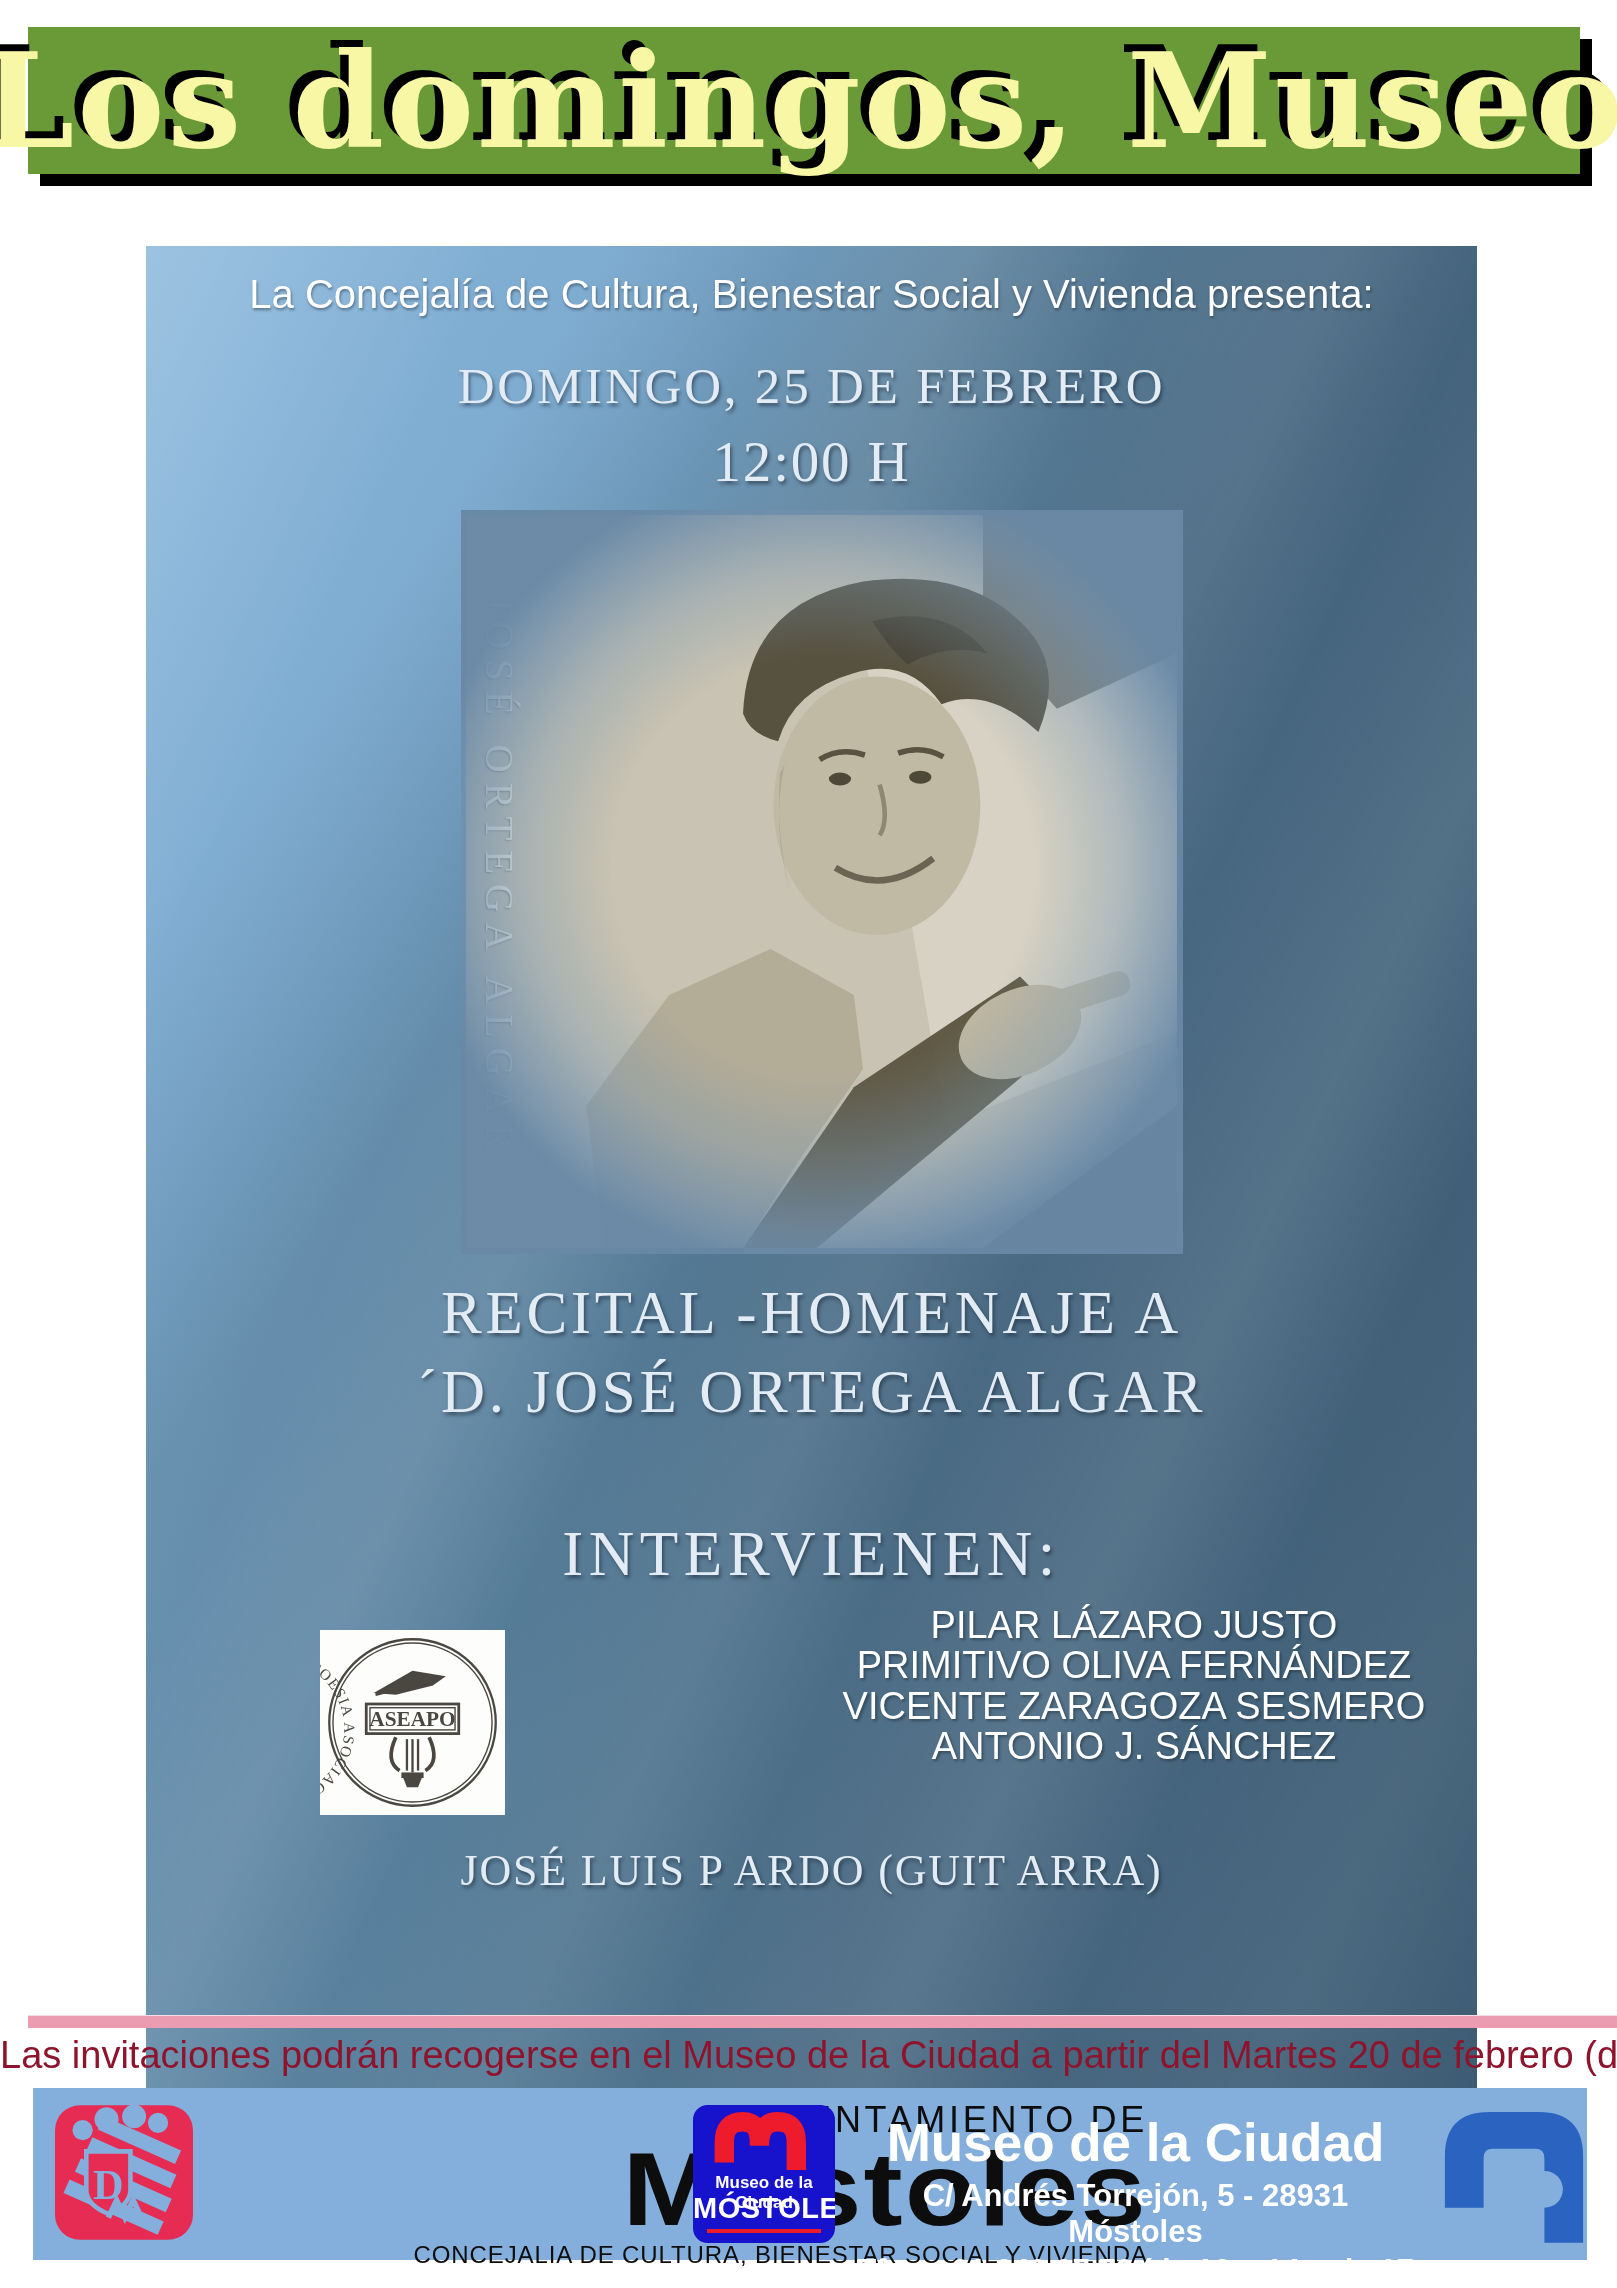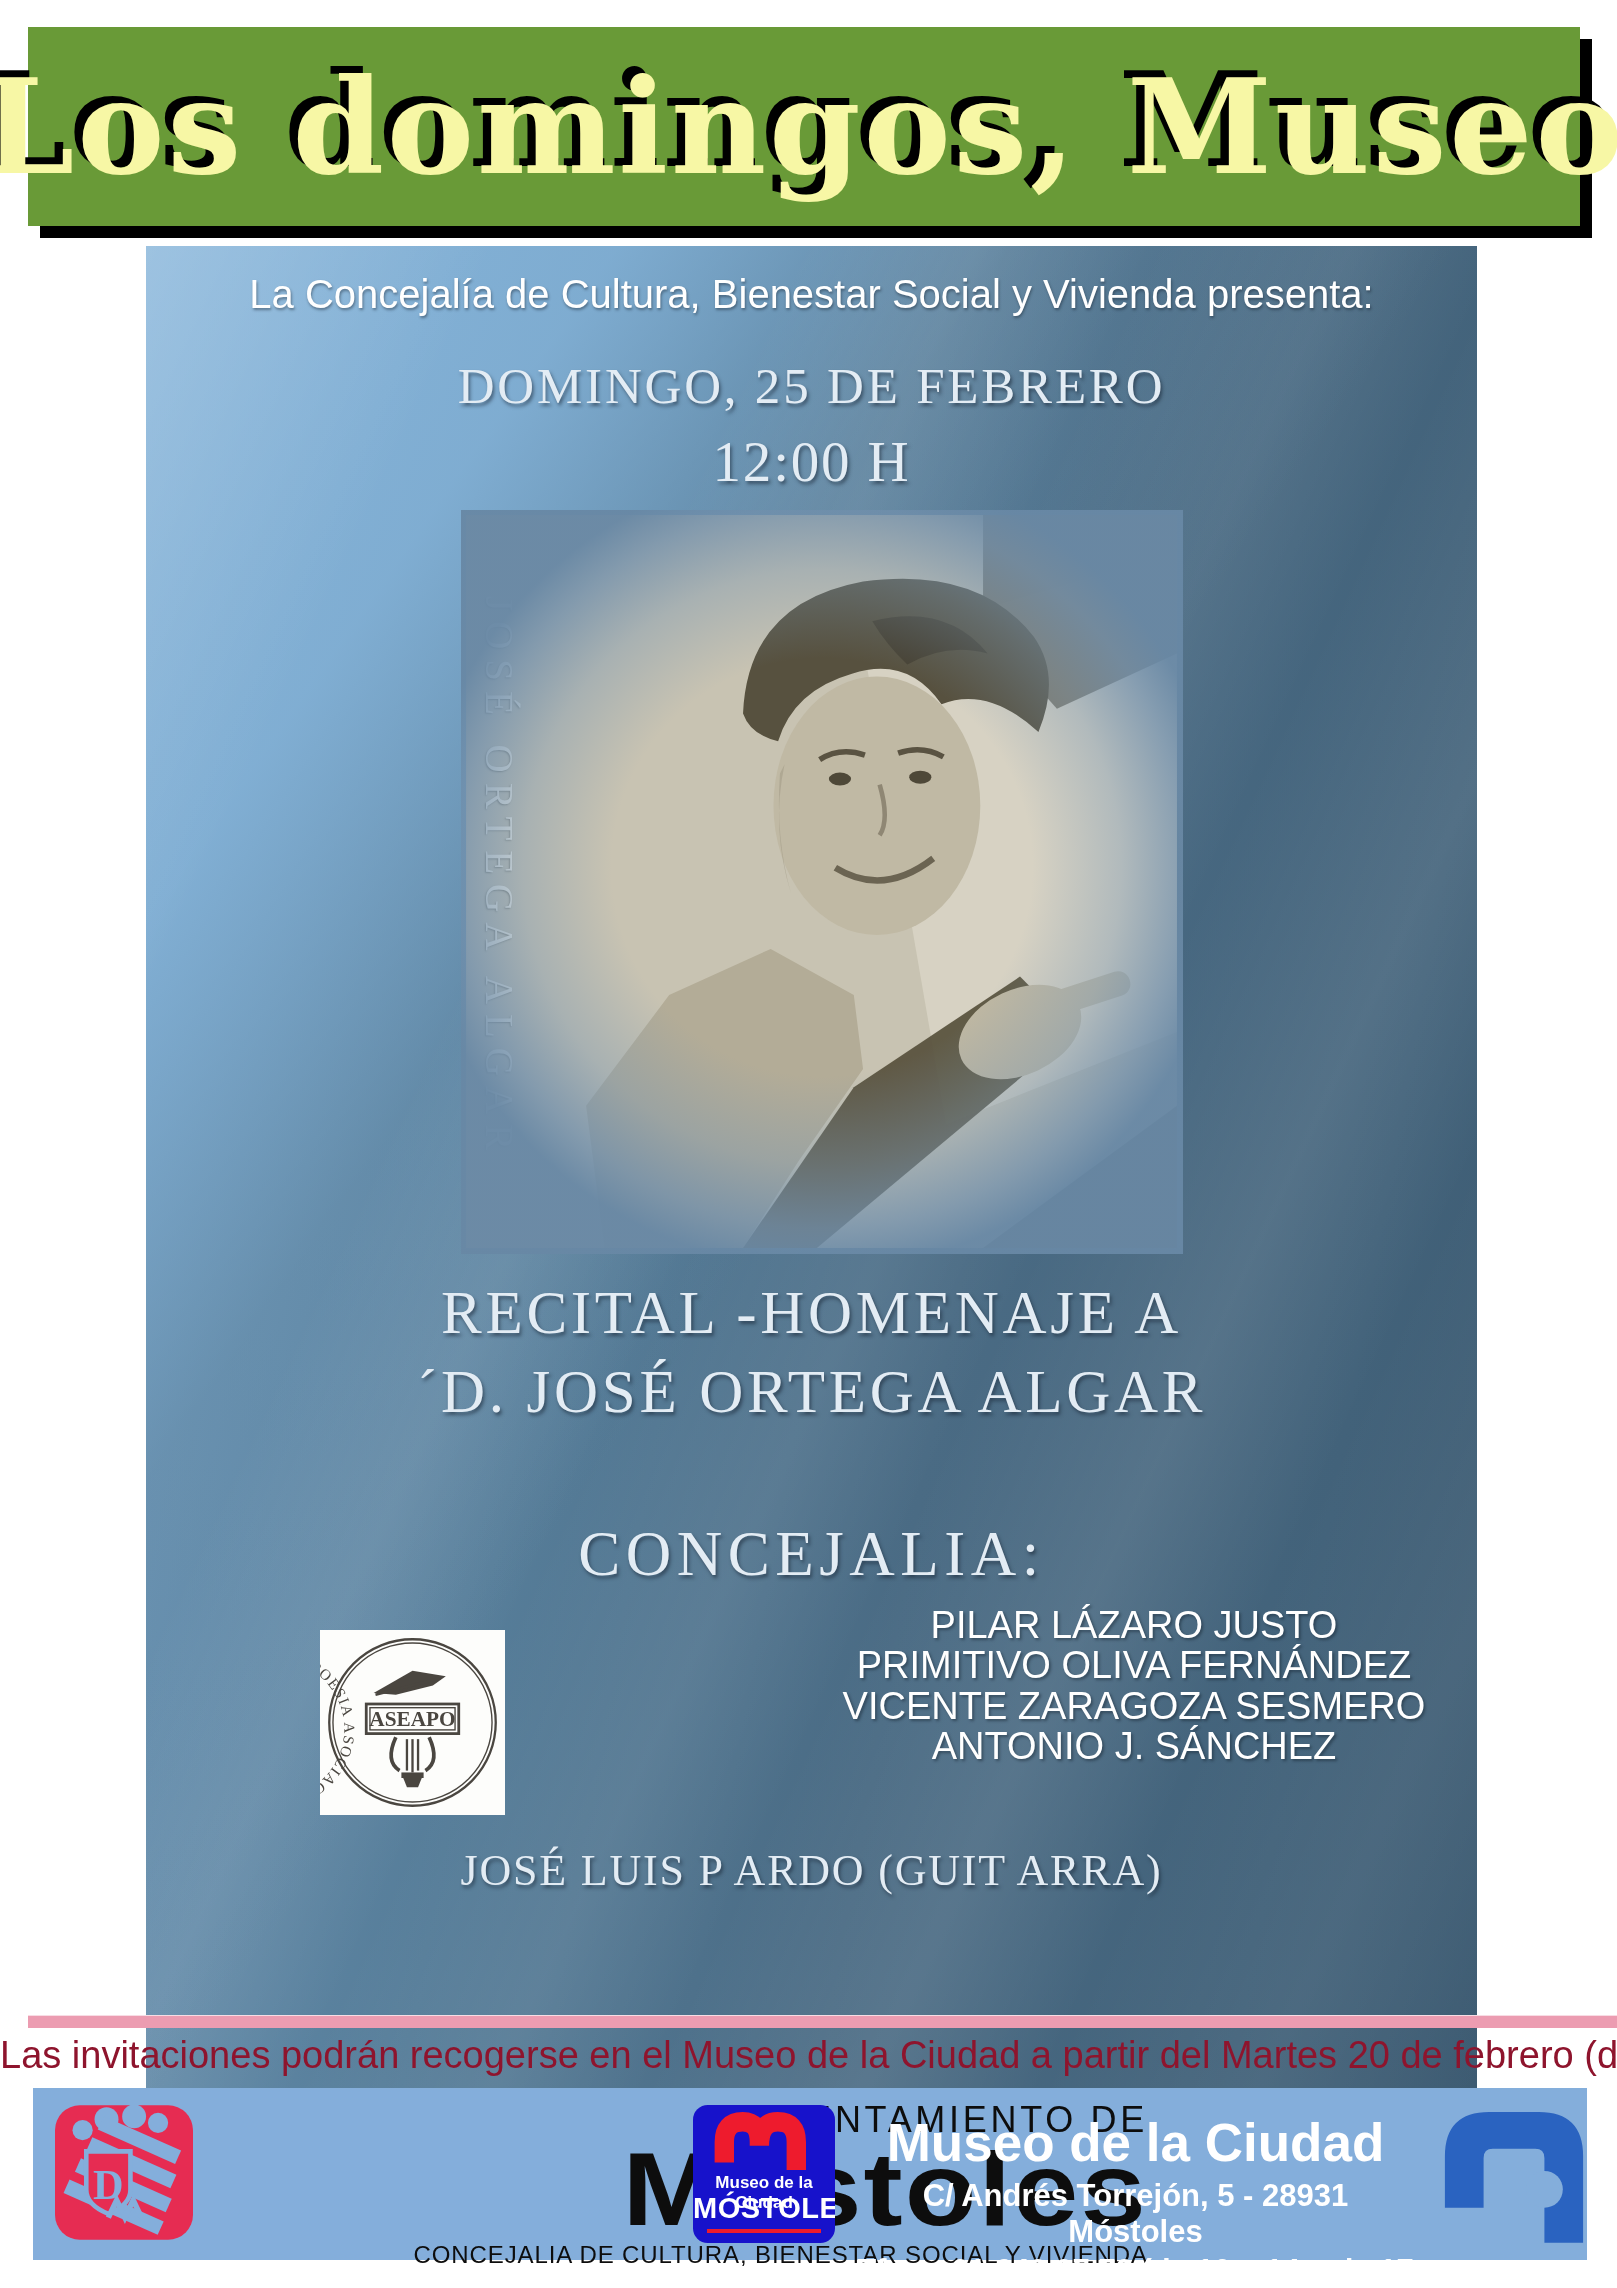--- a/index.html
+++ b/index.html
@@ -1,20 +1,20 @@
 <!DOCTYPE html>
 <html style="font-size:14.8px"><head>
 <meta charset="utf-8">
 <style>
   html,body{margin:0;padding:0;background:#ffffff;}
   .page{position:relative;width:1618px;height:2289px;background:#ffffff;overflow:hidden;
         font-family:"Liberation Sans",sans-serif;}
 
   
-  .banner{position:absolute;left:28px;top:27px;width:1552px;height:199px;
+  .banner{position:absolute;left:28px;top:27px;width:1552px;height:147px;
           background:#699a37;box-shadow:12px 12px 0 #000;}
   .banner-text{position:absolute;inset:0;display:flex;align-items:center;justify-content:center;
           font-family:"DejaVu Serif",serif;font-weight:bold;font-size:131px;letter-spacing:2.8px;
           color:#f7f7a5;text-shadow:-8.3px -7.4px 0 #000;white-space:nowrap;}
 
   
   .poster{position:absolute;left:146px;top:246px;width:1331px;height:1844px;overflow:hidden;
       background:
         linear-gradient(125deg, rgba(134,181,219,.95) 0%, rgba(134,181,219,.82) 18%, rgba(110,150,180,.40) 33%, rgba(0,0,0,0) 50%),
         linear-gradient(100deg, #6f98b9 0%, #567d99 35%, #4a6b84 60%, #42627a 85%, #3d5b72 100%);}
@@ -116,21 +116,21 @@
         <ellipse cx="600" cy="560" rx="70" ry="46" fill="#beb7a2" transform="rotate(-25 600 560)"></ellipse>
         <rect x="628" y="516" width="96" height="27" rx="13" fill="#beb7a2" transform="rotate(-18 640 533)"></rect>
         <polygon points="560,794 770,640 770,794" fill="#4b4738"></polygon>
       </svg>
       <div class="vname">JOSÉ ORTEGA ALGAR</div>
       <div class="feather"></div>
     </div>
 
     <div class="ptext serifline recital1">RECITAL -HOMENAJE A</div>
     <div class="ptext serifline recital2">´D. JOSÉ ORTEGA ALGAR</div>
-    <div class="ptext serifline intervienen">CONCEJALIA:</div>
+    <div class="ptext serifline intervienen">INTERVIENEN:</div>
 
     <div class="names">
       <div>PILAR LÁZARO JUSTO</div>
       <div>PRIMITIVO OLIVA FERNÁNDEZ</div>
       <div>VICENTE ZARAGOZA SESMERO</div>
       <div>ANTONIO J. SÁNCHEZ</div>
     </div>
 
     <div class="aseapo">
       <svg viewBox="0 0 200 200" width="185" height="185">

